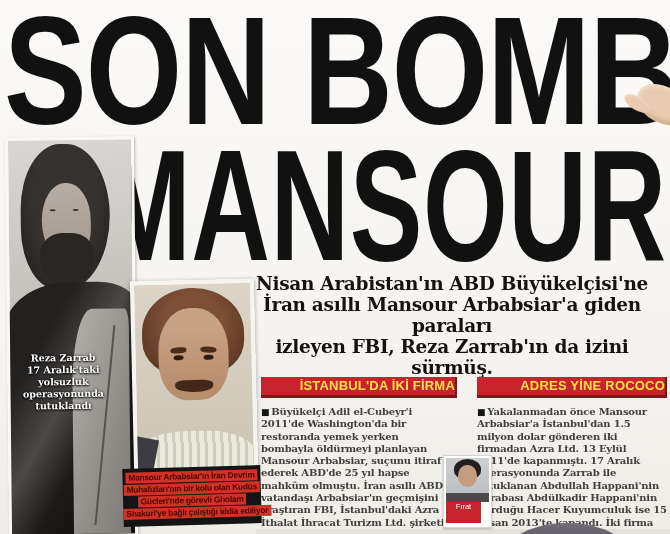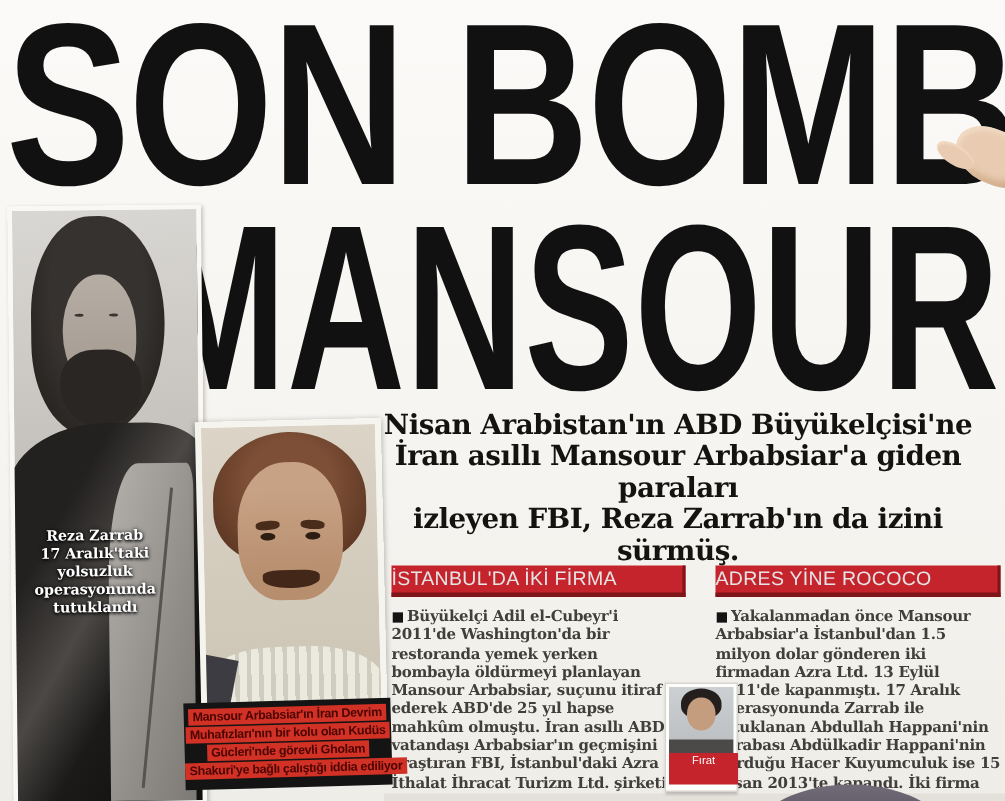--- a/index.html
+++ b/index.html
@@ -88,22 +88,22 @@
     font-size:8.3px; font-weight:bold; line-height:11px; padding:0 3px;
     white-space:nowrap; letter-spacing:-0.2px;
   }
 
   
   .col{ position:absolute; top:377px; }
   .col.left{ left:261px; width:196px; }
   .col.right{ left:477px; width:190px; }
   .sec-bar{
     height:18px; background:#c5242c; border-bottom:3px solid #7e1519;
-    border-right:2px solid #7e1519; color:#e5e5e5; font-weight:normal;
-    font-size:13px; line-height:18px; text-align:left; letter-spacing:0.2px;
+    border-right:2px solid #7e1519; color:#fde047; font-weight:bold;
+    font-size:13px; line-height:18px; text-align:right; letter-spacing:0.2px;
   }
   .body-text{
     margin-top:8px; font-family:"DejaVu Serif", serif; font-weight:bold;
     font-size:10px; line-height:12.3px; color:#413f3c; letter-spacing:-0.2px;
   }
   .col.left .body-text{ width:184px; }
   .bullet{ color:#141414; font-size:9px; margin-right:2px; }
 
   
   .author-card{
@@ -111,21 +111,21 @@
     background:#fdfdfc; border:1px solid #d8d4cf; box-sizing:border-box;
     padding:2px; z-index:7; box-shadow:0 1px 2px rgba(0,0,0,.25);
   }
   .author-photo{ position:relative; width:43px; height:44px; overflow:hidden;
     background:linear-gradient(#ccd0d3,#b9bdc0); }
   .author-photo .hair{position:absolute;left:18%;top:2%;width:64%;height:46%;
     background:#241f1c;border-radius:50% 50% 40% 40%;}
   .author-photo .face{position:absolute;left:28%;top:16%;width:44%;height:50%;
     background:#c49c7e;border-radius:48%;}
   .author-photo .shirt{position:absolute;left:0;top:80%;width:100%;height:22%;background:#4c4a48;}
-  .author-name{ width:46px; height:21px; background:#c5242c; color:#fff; text-align:center; }
+  .author-name{ width:35px; height:21px; background:#c5242c; color:#fff; text-align:center; }
   .author-name .fn{ font-size:7.5px; line-height:10px; }
   .author-name .ln{ font-size:8.5px; line-height:10px; font-weight:bold;margin-top:32px; }
 
   
   .finger{ position:absolute; z-index:2; background:#e8cbb0; }
   .finger.hand{ left:636px; top:86px; width:50px; height:36px;
     border-radius:45% 30% 35% 60%; transform:rotate(20deg);
     box-shadow:inset 2px 2px 4px #f3ddc8, inset -3px -3px 5px #cfa987; }
   .finger.tip{ left:623px; top:97px; width:28px; height:13px;
     border-radius:50%; transform:rotate(32deg);

